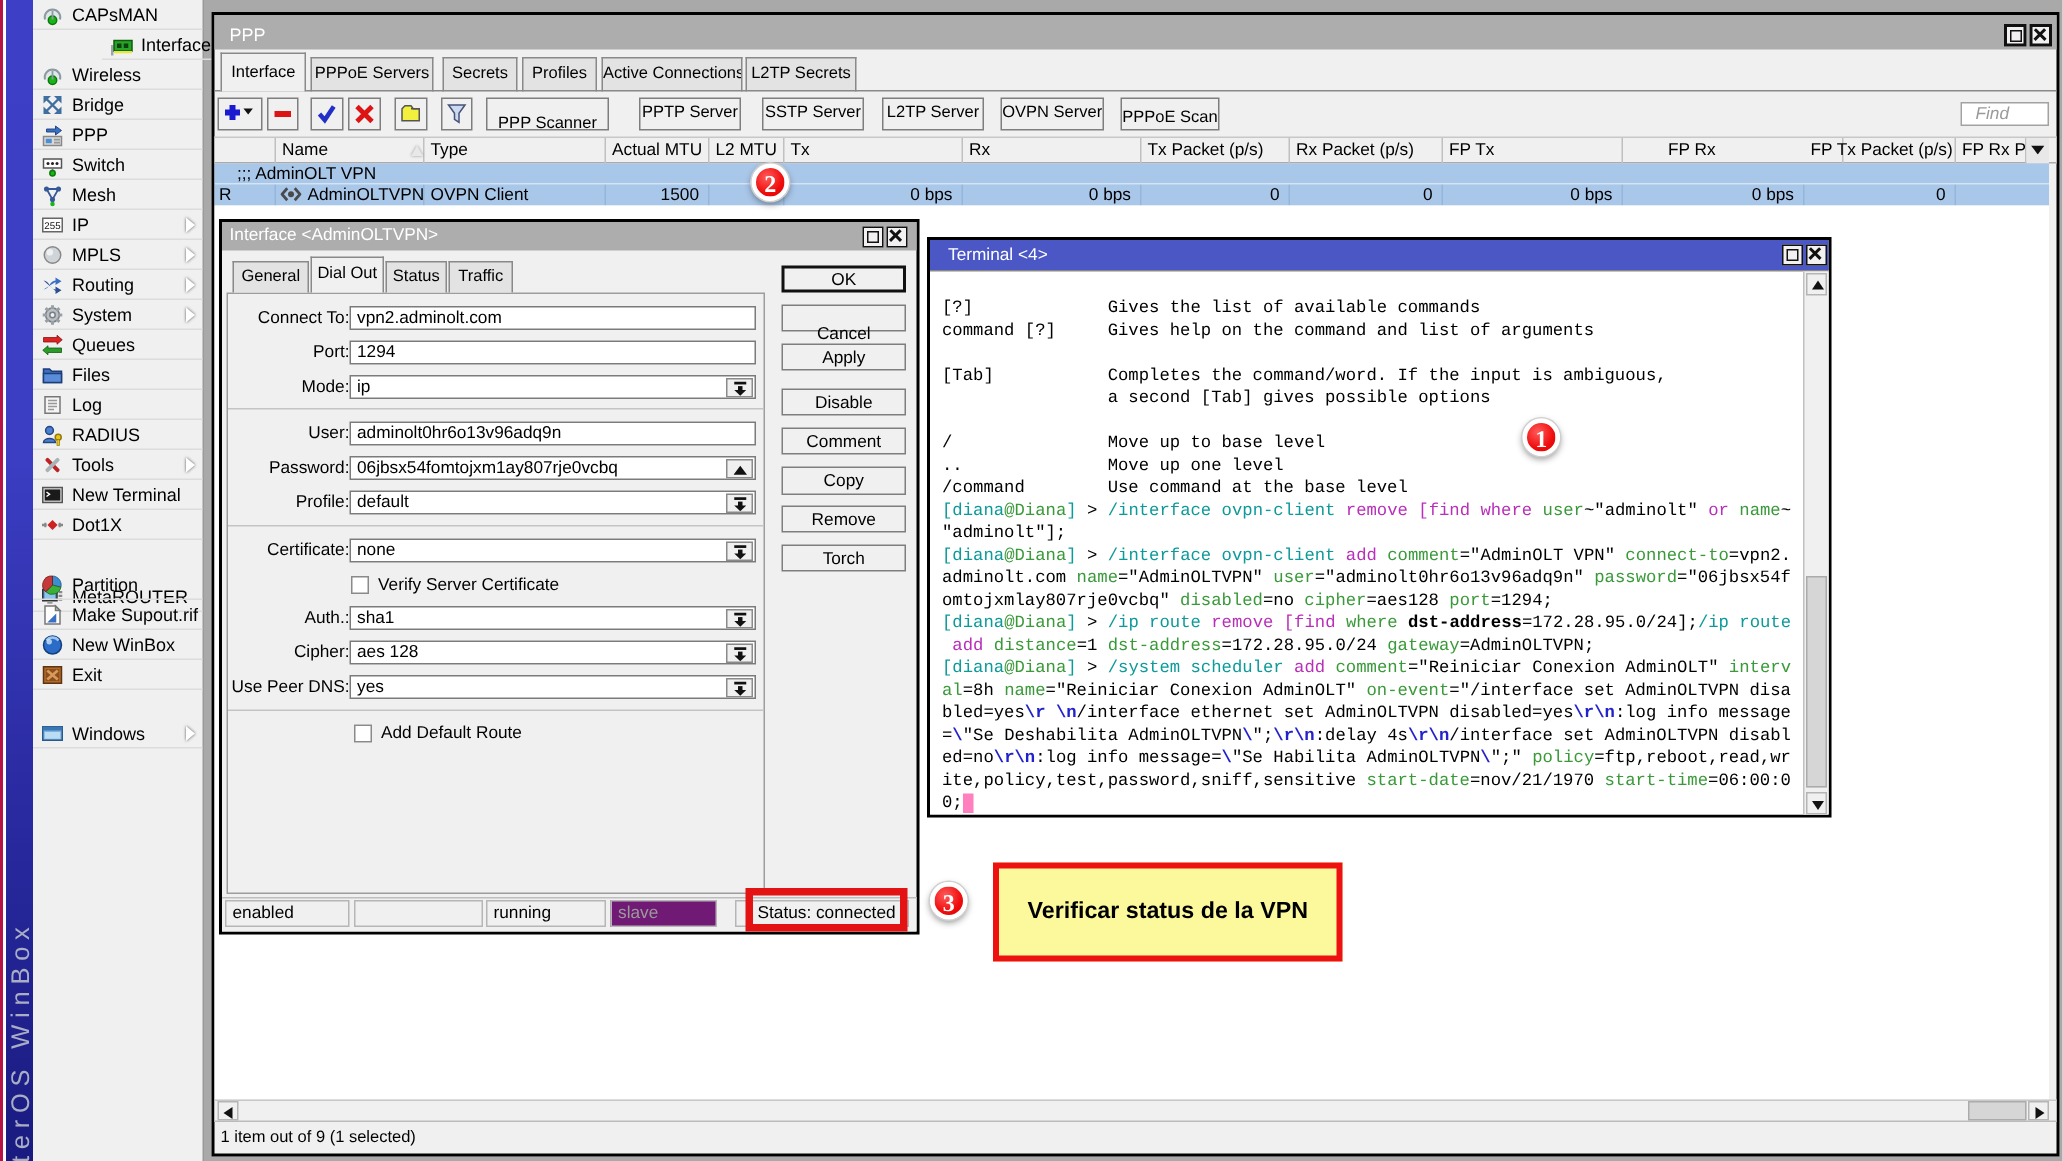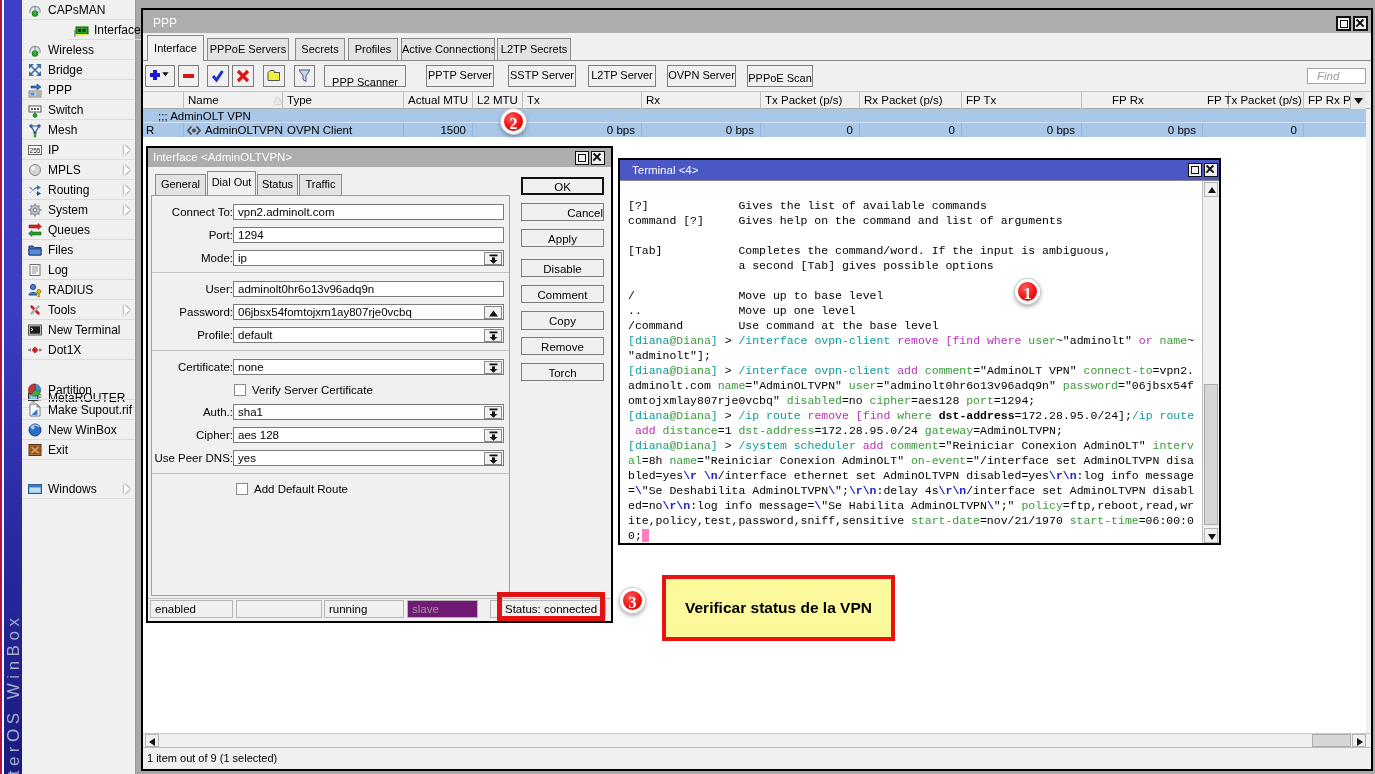--- a/index.html
+++ b/index.html
@@ -423,21 +423,21 @@
 <div style="position:absolute;left:3px;top:304px;width:82px;text-align:right;font-size:11.5px;">Use Peer DNS:</div>
     <div style="position:absolute;left:85px;top:302px;width:271px;height:16px;background:#fff;border:1px solid #7b7b7b;font-size:11.5px;padding:1px 0 0 4px;">yes<span style="position:absolute;right:1px;top:1px;width:18px;height:12.5px;background:#f0f0f0;border:1px solid #8a8a8a;text-align:center;"><svg width="9" height="10" style="margin-top:1px">
           <rect x="0.5" y="0.5" width="8" height="1.8" fill="#111"></rect>
           <rect x="3" y="3.4" width="3" height="3" fill="#111"></rect>
           <path d="M0.5 6 h8 l-4 3.8 z" fill="#111"></path>
         </svg></span></div>
 <div style="position:absolute;left:4px;top:325px;width:357px;height:1px;background:#c4c4c4;"></div>
 <div style="position:absolute;left:88px;top:335px;width:12px;height:12px;background:#fff;border:1px solid #8a8a8a;"></div>
     <div style="position:absolute;left:106px;top:335px;font-size:11.5px;">Add Default Route</div>
 <div style="position:absolute;left:373px;top:29px;width:83px;height:18px;background:#f0f0f0;border:2px solid #111;text-align:center;font-size:11.5px;padding-top:2px;">OK</div>
-<div style="position:absolute;left:373px;top:55px;width:83px;height:18px;background:#f0f0f0;border:1px solid #7e7e7e;text-align:right;font-size:11.5px;padding-top:3px;">Cancel</div>
+<div style="position:absolute;left:373px;top:55px;width:83px;height:18px;background:#f0f0f0;border:1px solid #7e7e7e;text-align:center;font-size:11.5px;padding-top:13px;">Cancel</div>
 <div style="position:absolute;left:373px;top:81px;width:83px;height:18px;background:#f0f0f0;border:1px solid #7e7e7e;text-align:center;font-size:11.5px;padding-top:3px;">Apply</div>
 <div style="position:absolute;left:373px;top:111px;width:83px;height:18px;background:#f0f0f0;border:1px solid #7e7e7e;text-align:center;font-size:11.5px;padding-top:3px;">Disable</div>
 <div style="position:absolute;left:373px;top:137px;width:83px;height:18px;background:#f0f0f0;border:1px solid #7e7e7e;text-align:center;font-size:11.5px;padding-top:3px;">Comment</div>
 <div style="position:absolute;left:373px;top:163px;width:83px;height:19px;background:#f0f0f0;border:1px solid #7e7e7e;text-align:center;font-size:11.5px;padding-top:3px;">Copy</div>
 <div style="position:absolute;left:373px;top:189px;width:83px;height:18px;background:#f0f0f0;border:1px solid #7e7e7e;text-align:center;font-size:11.5px;padding-top:3px;">Remove</div>
 <div style="position:absolute;left:373px;top:215px;width:83px;height:18px;background:#f0f0f0;border:1px solid #7e7e7e;text-align:center;font-size:11.5px;padding-top:3px;">Torch</div>
 <div style="position:absolute;left:0;top:450px;width:463px;height:23px;border-top:1px solid #bdbdbd;background:#f0f0f0;"></div>
 <div style="position:absolute;left:2px;top:452px;width:83px;height:18px;border:1px solid #b6b6b6;font-size:11.5px;color:#000;padding:2px 0 0 4px;background:#f0f0f0;">enabled</div>
 <div style="position:absolute;left:88px;top:452px;width:86px;height:18px;border:1px solid #b6b6b6;font-size:11.5px;color:#000;padding:2px 0 0 4px;background:#f0f0f0;"></div>
 <div style="position:absolute;left:176px;top:452px;width:80px;height:18px;border:1px solid #b6b6b6;font-size:11.5px;color:#000;padding:2px 0 0 4px;background:#f0f0f0;">running</div>

